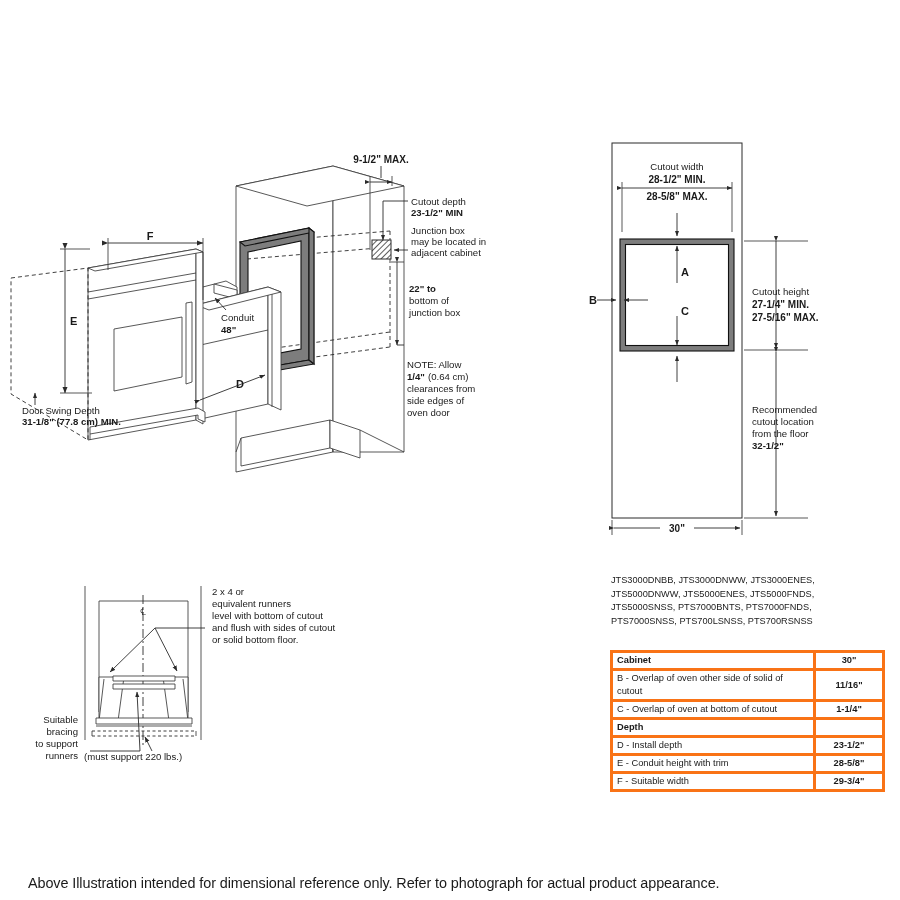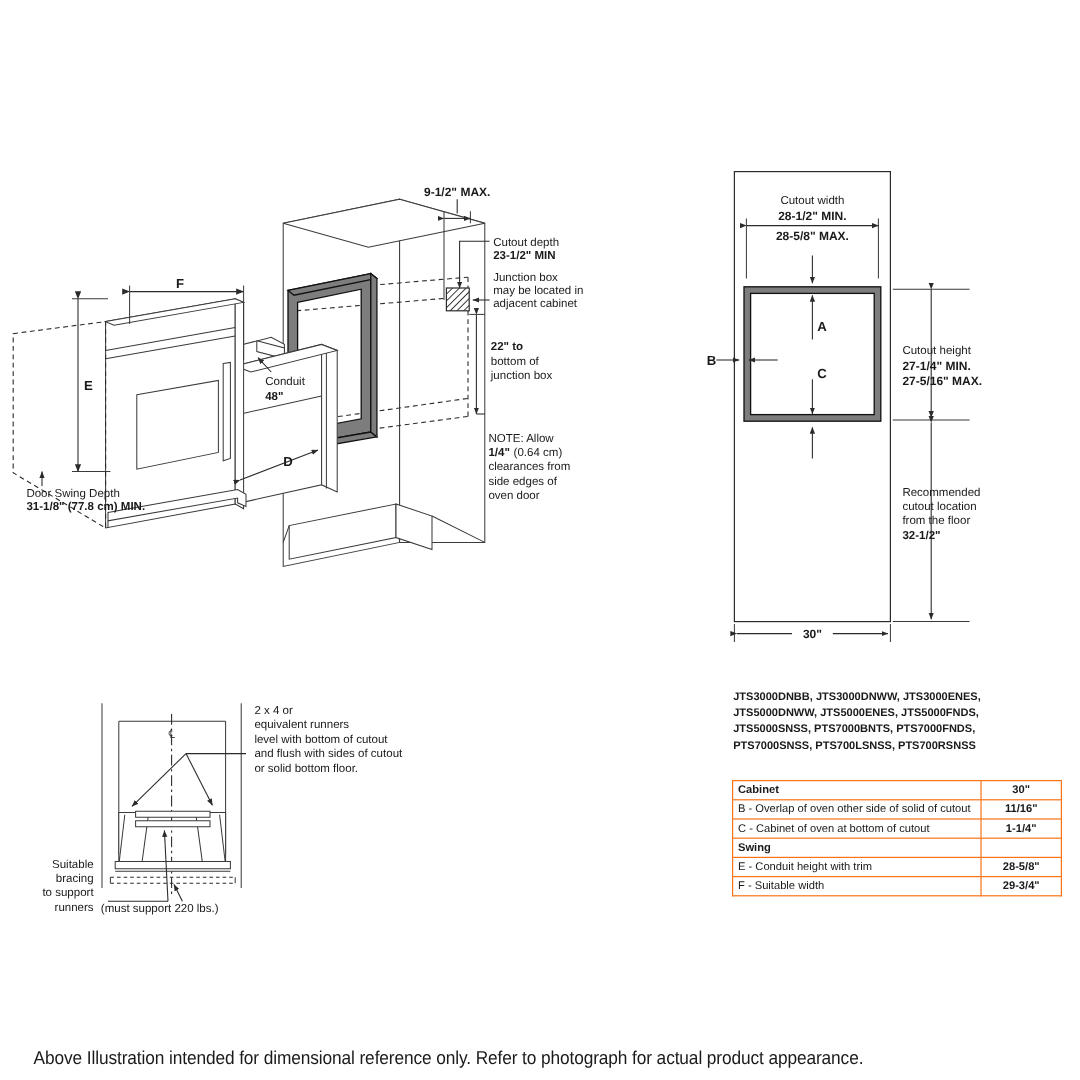--- a/index.html
+++ b/index.html
@@ -17,24 +17,24 @@
   .dash{fill:none;stroke:#2b2b2b;stroke-width:.9;stroke-dasharray:4 3;}
   .dash2{fill:none;stroke:#2b2b2b;stroke-width:.9;stroke-dasharray:3 2.5;}
   .dashc{fill:none;stroke:#2b2b2b;stroke-width:.9;stroke-dasharray:9 3 2 3;}
   .fillw{fill:#ffffff;stroke:#2b2b2b;stroke-width:1;}
   .fillw2{fill:#ffffff;stroke:#3a3a3a;stroke-width:.85;}
   .frame{fill:#7d7d7d;stroke:#111;stroke-width:1.1;}
   .leader{fill:none;stroke:#2b2b2b;stroke-width:.9;}
 
   
   .tbl{position:absolute;border-collapse:collapse;font-size:9.3px;}
-  .tbl td{border:1px solid #f97316;padding:1px 4px;height:13px;line-height:13px;}
+  .tbl td{border:3px solid #f97316;padding:1px 4px;height:13px;line-height:13px;}
   .tbl td.v{text-align:center;font-weight:bold;width:58px;}
   .tbl td.hd{font-weight:bold;}
-  .models{position:absolute;font-size:9.2px;font-weight:bold;line-height:13.6px;}
+  .models{position:absolute;font-size:9.2px;font-weight:normal;line-height:13.6px;}
   .caption{position:absolute;font-size:15.5px;letter-spacing:-.1px;
            transform:scaleX(.93);transform-origin:left center;white-space:nowrap;}
 </style>
 </head>
 <body>
 
 <div class="root">
 
   <svg class="stage" viewBox="0 0 900 900">
     <defs>
@@ -308,26 +308,30 @@
       <tbody>
         <tr>
           <td class="hd">Cabinet</td>
           <td class="v">30"</td>
         </tr>
         <tr>
           <td class="">B - Overlap of oven other side of solid of cutout</td>
           <td class="v">11/16"</td>
         </tr>
         <tr>
-          <td class="">C - Cabinet of oven at bottom of cutout</td>
+          <td class="">C - Overlap of oven at bottom of cutout</td>
           <td class="v">1-1/4"</td>
         </tr>
         <tr>
-          <td class="hd">Swing</td>
+          <td class="hd">Depth</td>
           <td class="v"></td>
+        </tr>
+        <tr>
+          <td class="">D - Install depth</td>
+          <td class="v">23-1/2"</td>
         </tr>
         <tr>
           <td class="">E - Conduit height with trim</td>
           <td class="v">28-5/8"</td>
         </tr>
         <tr>
           <td class="">F - Suitable width</td>
           <td class="v">29-3/4"</td>
         </tr>
       </tbody>

